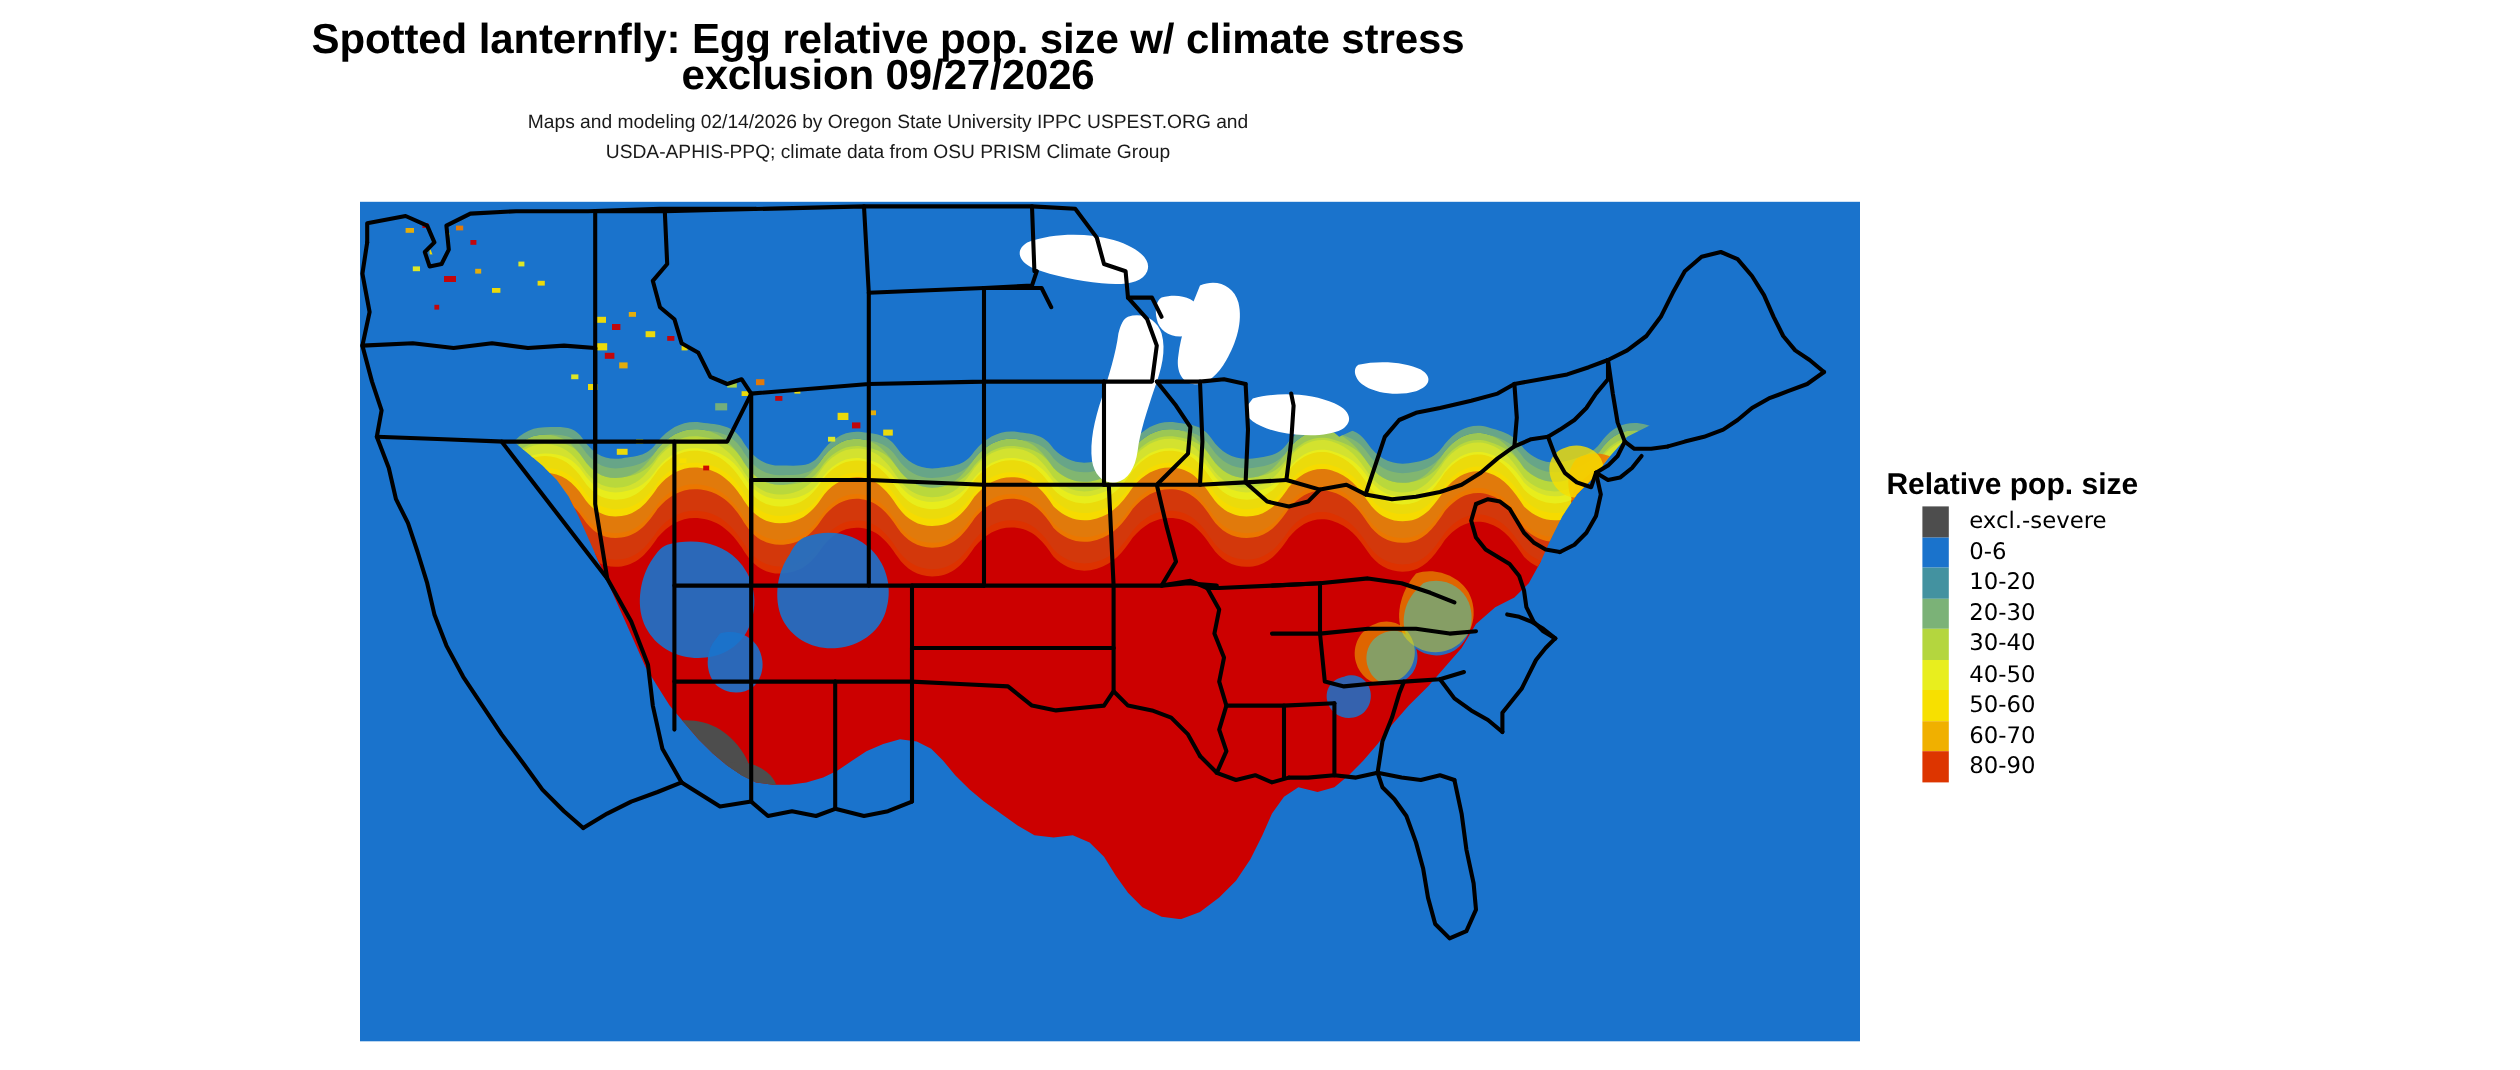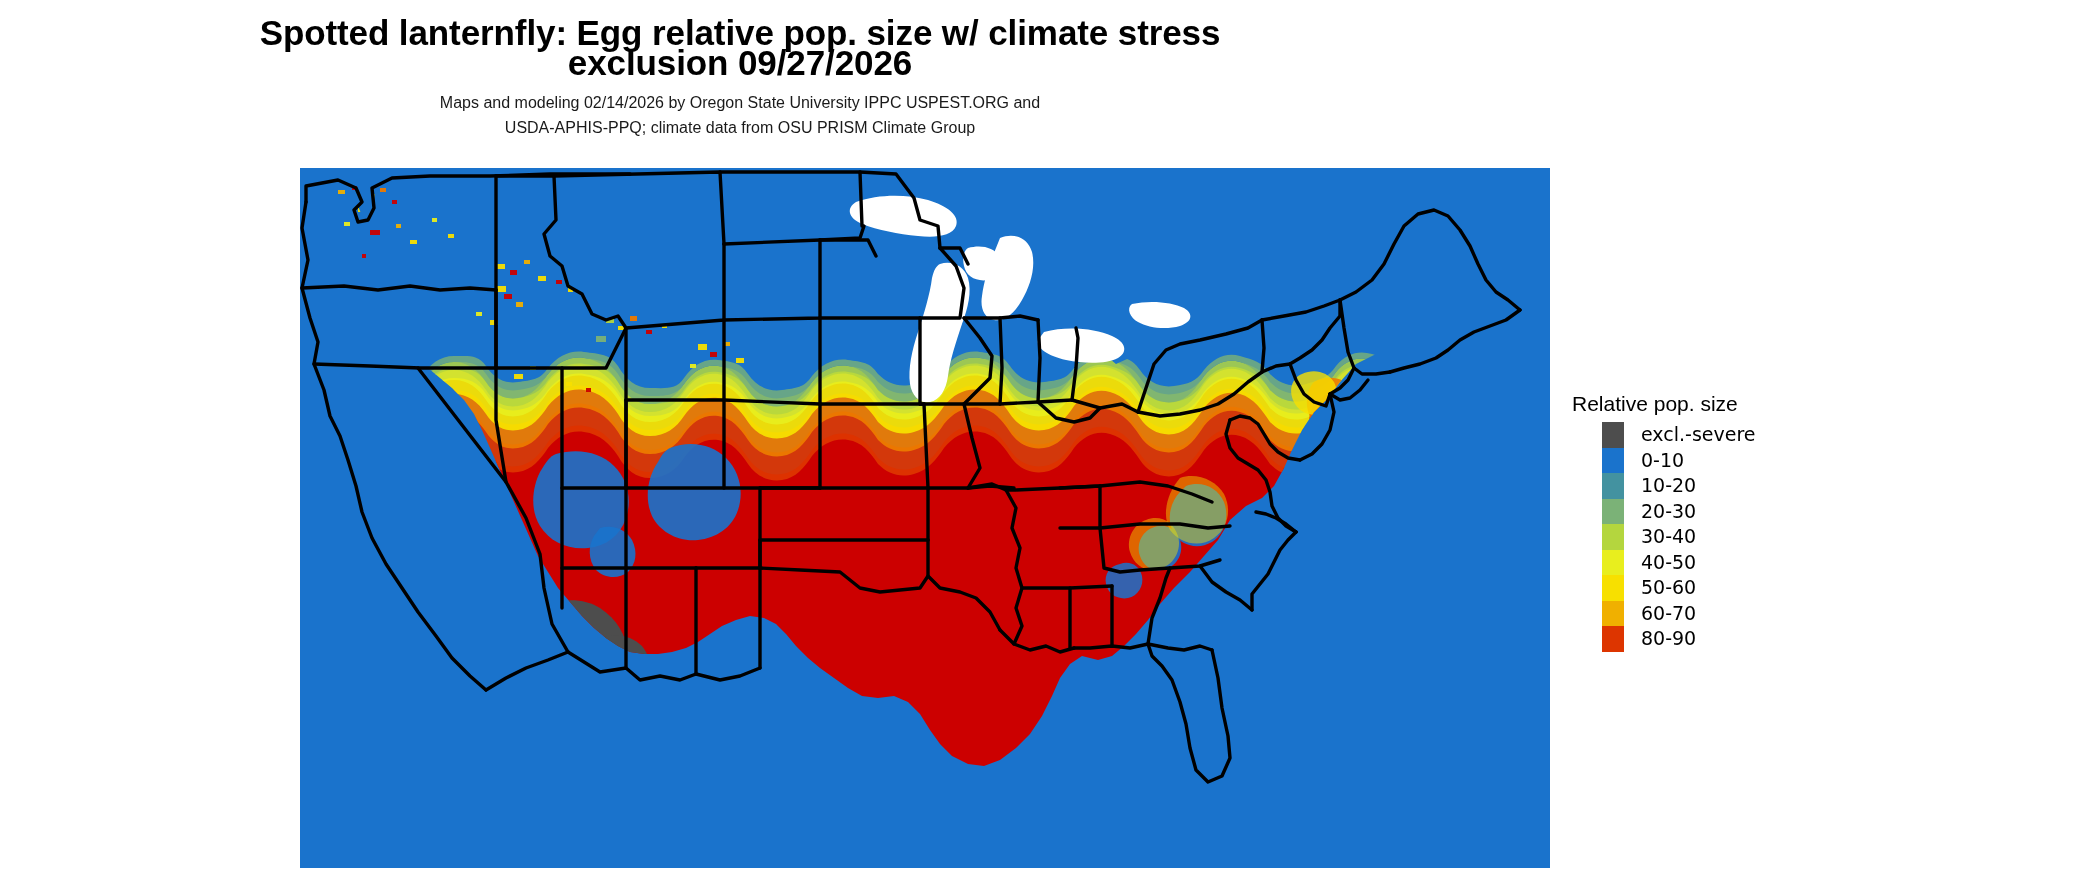--- a/index.html
+++ b/index.html
@@ -20,21 +20,21 @@
     line-height:25px;white-space:pre-line;
   }
 
   
   .map-wrap{position:absolute;left:300px;top:168px;width:1250px;height:700px;}
   .map-wrap svg{display:block;width:1250px;height:700px;}
 
   
   .legend{position:absolute;left:1570px;top:392px;width:330px;}
   .legend-title{
-    font-size:21px;font-weight:normal;color:#000;
+    font-size:25px;font-weight:bold;color:#000;
     margin:0 0 6px 2px;line-height:24px;white-space:nowrap;
   }
   .legend-rows{display:flex;flex-direction:column;}
   .legend-row{display:flex;align-items:center;height:25.5px;padding-left:32px;}
   .legend-swatch{
     width:22px;height:25.5px;flex:0 0 22px;display:block;
   }
   .legend-label{
     margin-left:17px;font-size:19px;color:#000;line-height:25.5px;
     white-space:nowrap;font-family:"DejaVu Sans",sans-serif;
@@ -686,21 +686,21 @@
 
   <div class="legend">
     <div class="legend-title">Relative pop. size</div>
     <div class="legend-rows" id="legend-rows">
         <div class="legend-row">
           <span class="legend-swatch" style="background: rgb(77, 77, 77);"></span>
           <span class="legend-label">excl.-severe</span>
         </div>
         <div class="legend-row">
           <span class="legend-swatch" style="background: rgb(26, 115, 204);"></span>
-          <span class="legend-label">0-10</span>
+          <span class="legend-label">0-6</span>
         </div>
         <div class="legend-row">
           <span class="legend-swatch" style="background: rgb(67, 146, 160);"></span>
           <span class="legend-label">10-20</span>
         </div>
         <div class="legend-row">
           <span class="legend-swatch" style="background: rgb(123, 178, 119);"></span>
           <span class="legend-label">20-30</span>
         </div>
         <div class="legend-row">

